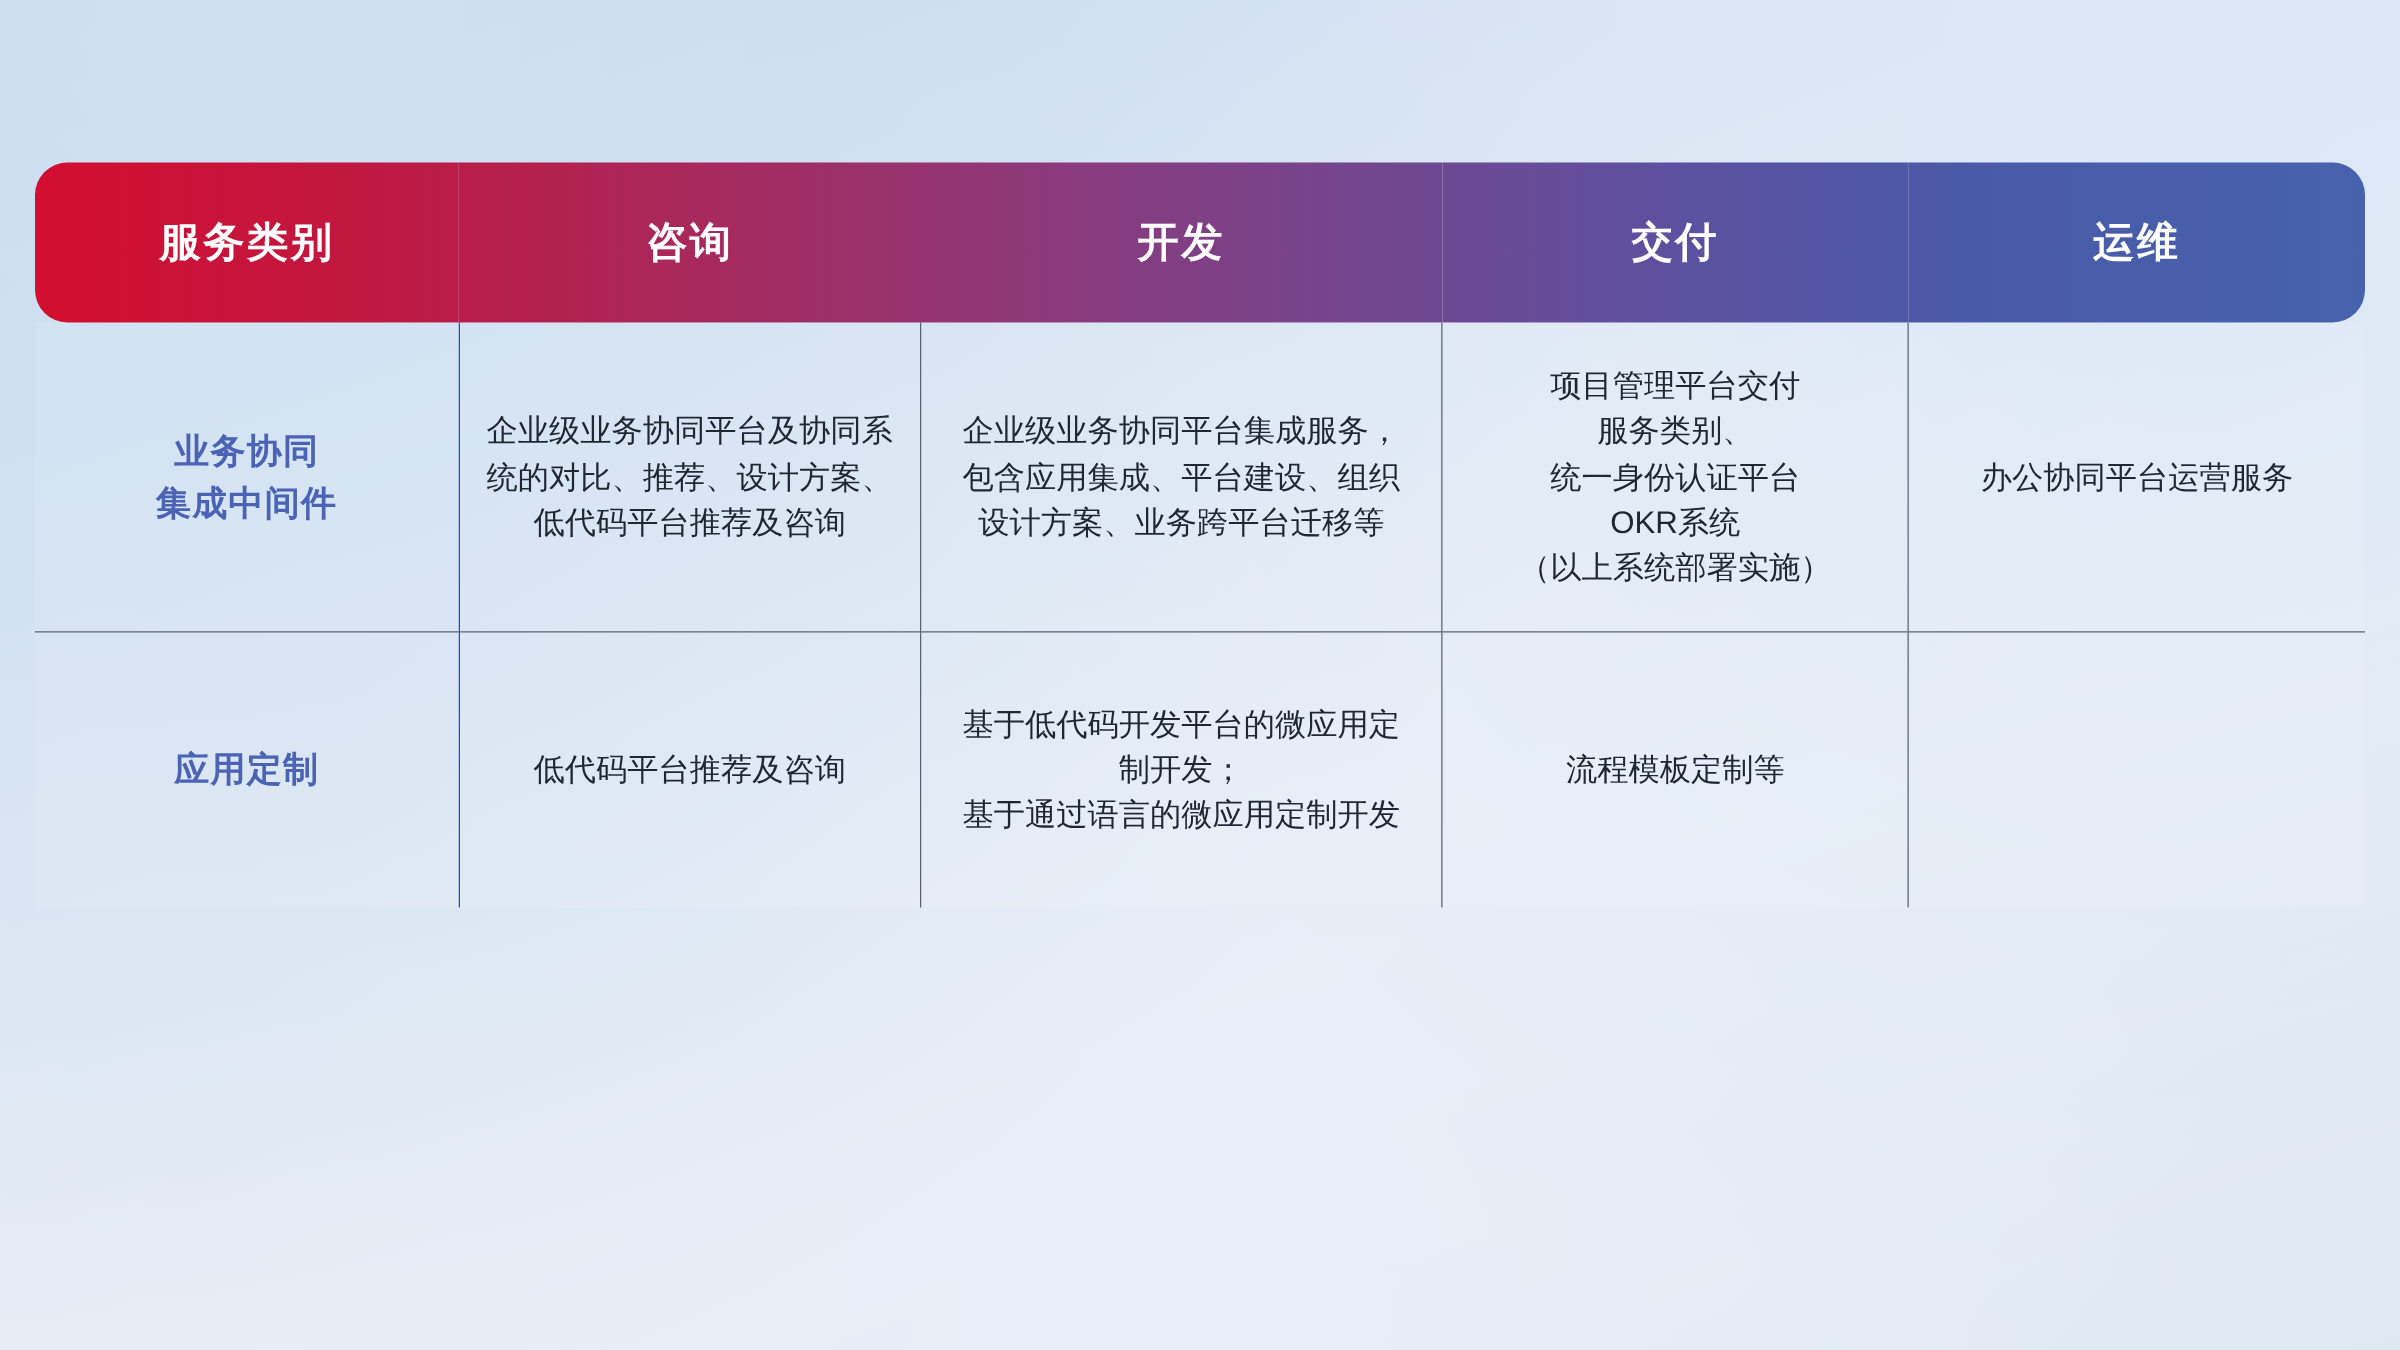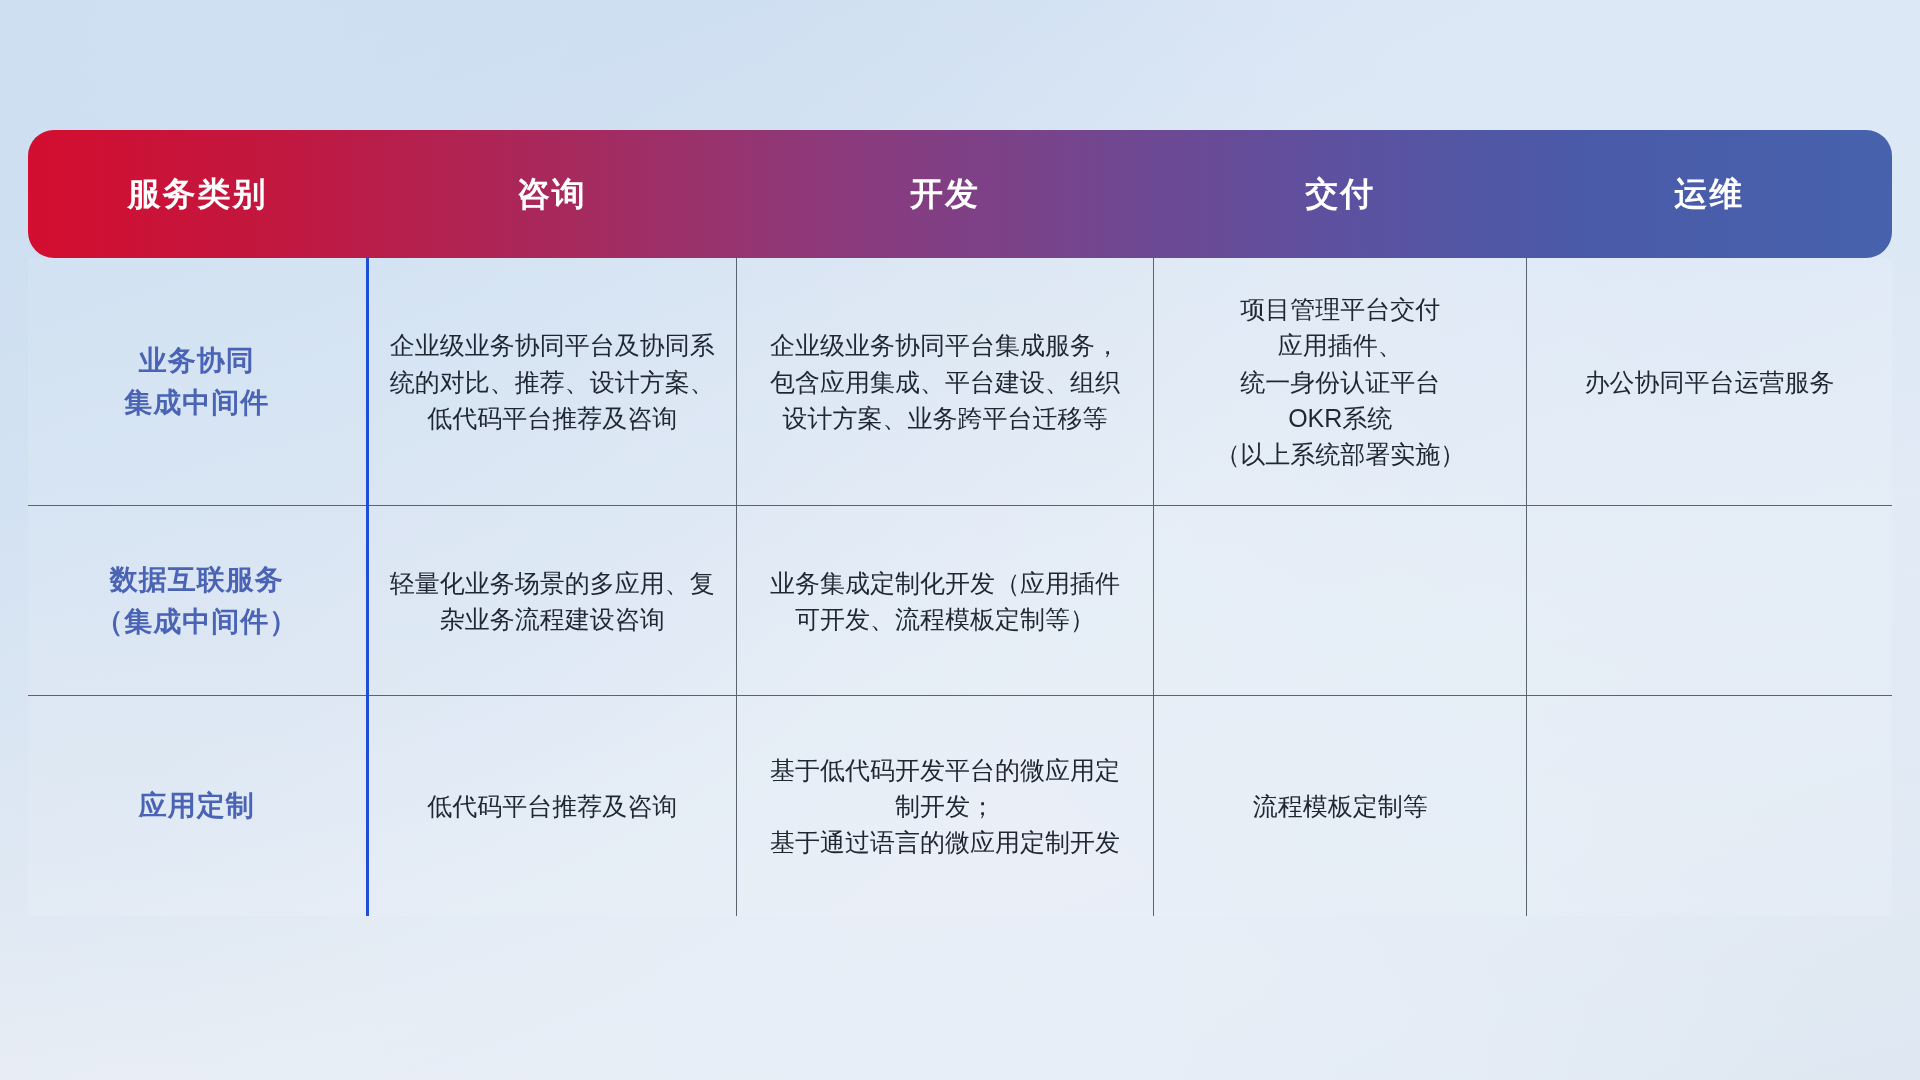--- a/index.html
+++ b/index.html
@@ -80,21 +80,21 @@
     border-right: 1px solid #5a6470;
     border-bottom: 1px solid #5a6470;
     background: rgba(255,255,255,0.10);
   }
   tbody td.cat {
     color: #4a63b4;
     font-weight: bold;
     font-size: 28px;
     line-height: 1.5;
     letter-spacing: 1px;
-    border-right: 3px solid #1d4ed8;
+    border-right: 1px solid #1d4ed8;
   }
   tbody td.lastcol {
     border-right: none;
   }
   tbody tr:last-child td {
     border-bottom: none;
   }
   tbody tr:first-child td {
     border-top: none;
   }
@@ -128,46 +128,30 @@
             <span class="ln">统的对比、推荐、设计方案、</span>
             <span class="ln">低代码平台推荐及咨询</span>
           </td>
           <td>
             <span class="ln">企业级业务协同平台集成服务，</span>
             <span class="ln">包含应用集成、平台建设、组织</span>
             <span class="ln">设计方案、业务跨平台迁移等</span>
           </td>
           <td>
             <span class="ln">项目管理平台交付</span>
-            <span class="ln">应用插件、</span>
+            <span class="ln">服务类别、</span>
             <span class="ln">统一身份认证平台</span>
             <span class="ln">OKR系统</span>
             <span class="ln">（以上系统部署实施）</span>
           </td>
           <td class="lastcol">
             <span class="ln">办公协同平台运营服务</span>
           </td>
         </tr>
 
-        <tr style="height:190px">
-          <td class="cat">
-            <span class="ln">数据互联服务</span>
-            <span class="ln">（集成中间件）</span>
-          </td>
-          <td>
-            <span class="ln">轻量化业务场景的多应用、复</span>
-            <span class="ln">杂业务流程建设咨询</span>
-          </td>
-          <td>
-            <span class="ln">业务集成定制化开发（应用插件</span>
-            <span class="ln">可开发、流程模板定制等）</span>
-          </td>
-          <td></td>
-          <td class="lastcol"></td>
-        </tr>
 
         <tr style="height:220px">
           <td class="cat">
             <span class="ln">应用定制</span>
           </td>
           <td>
             <span class="ln">低代码平台推荐及咨询</span>
           </td>
           <td>
             <span class="ln">基于低代码开发平台的微应用定</span>

